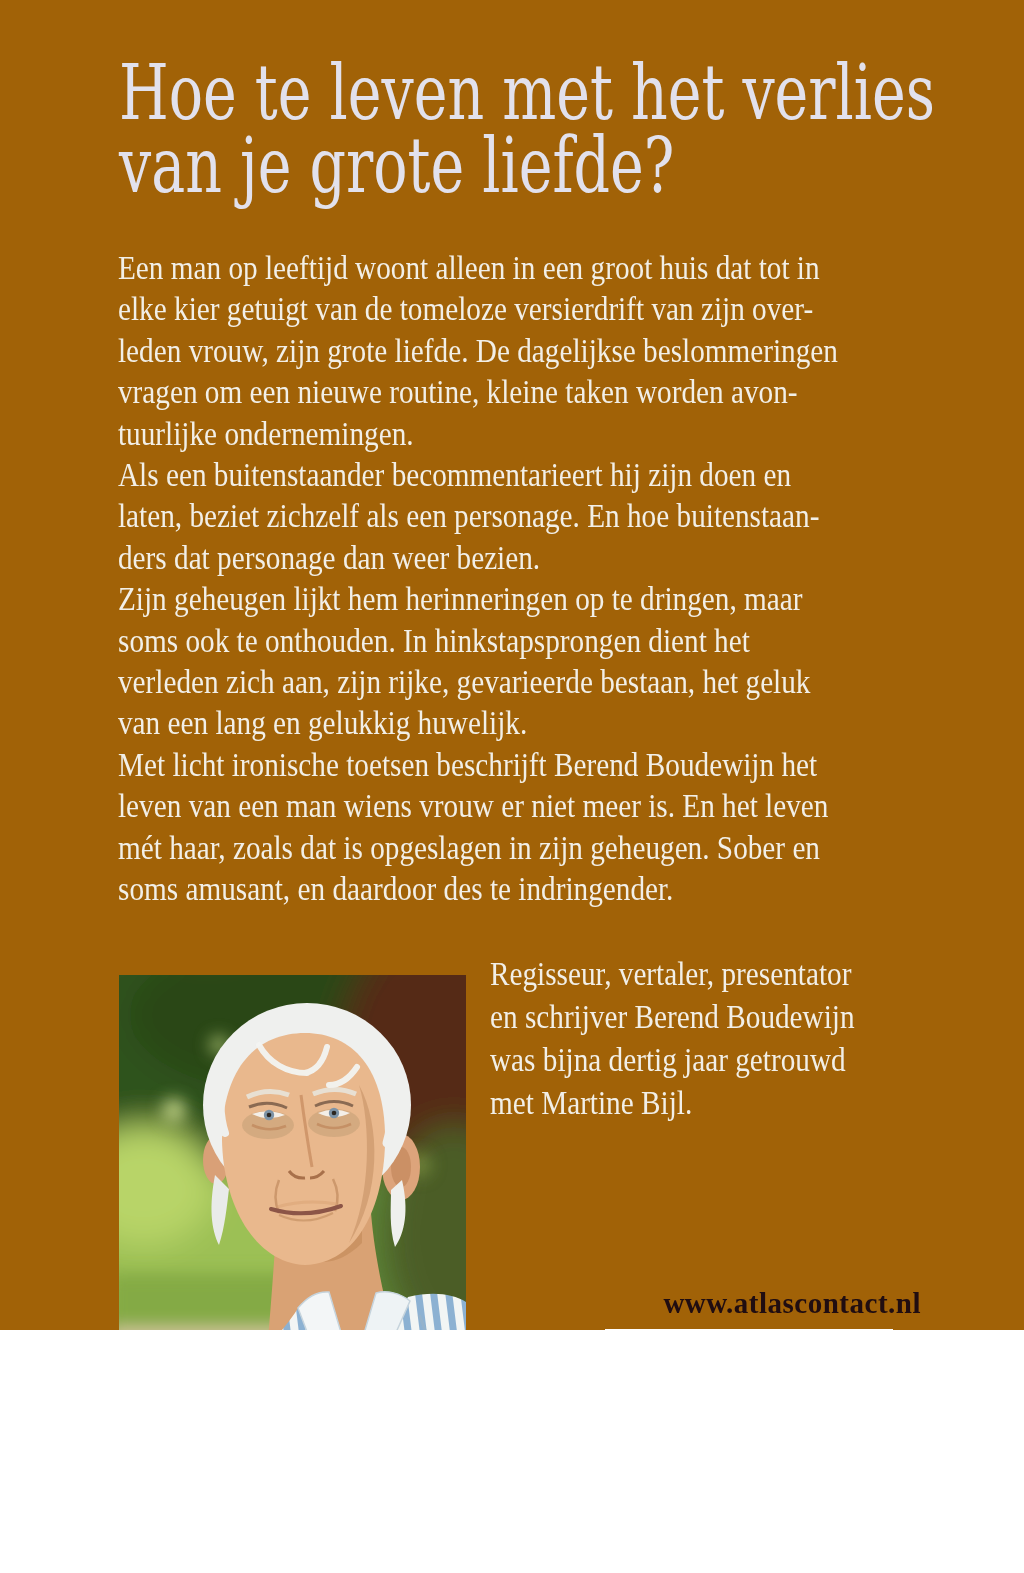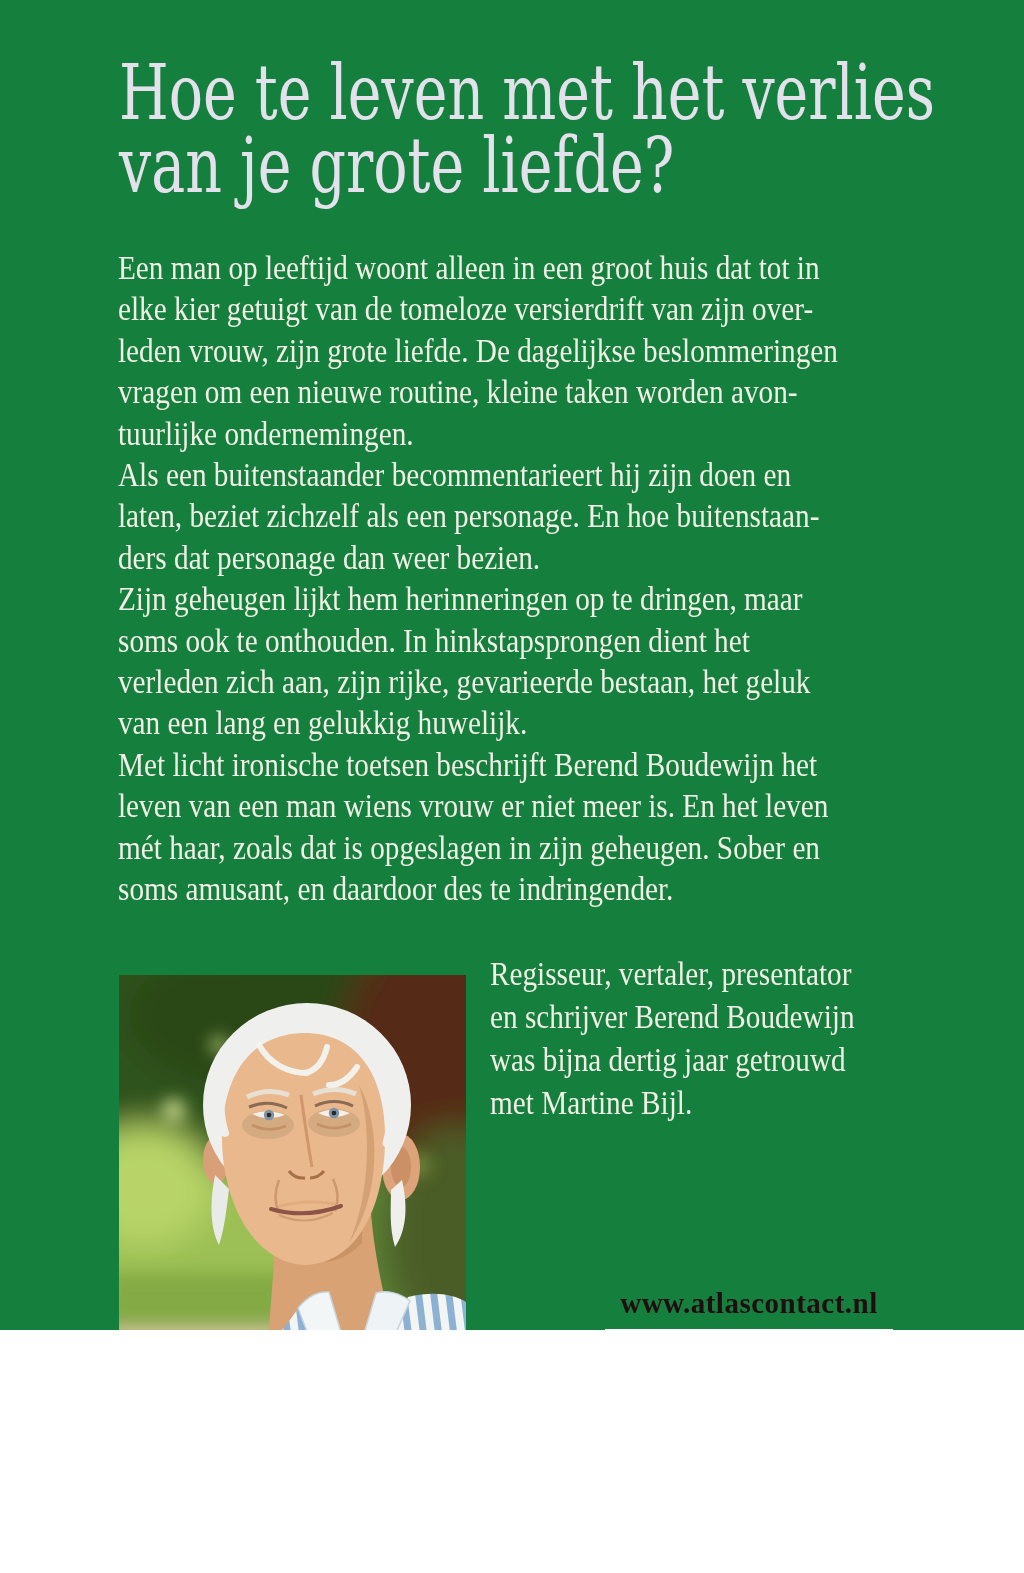--- a/index.html
+++ b/index.html
@@ -1,30 +1,30 @@
 <!DOCTYPE html>
 <html><head>
 <meta charset="utf-8">
 <style>
   html,body{margin:0;padding:0;}
-  .cover{position:relative;width:1024px;height:1330px;background:#15803d;overflow:hidden;
+  .cover{position:relative;width:1024px;height:1330px;background:#a16207;overflow:hidden;
          font-family:'Liberation Serif',serif;}
   .title{position:absolute;left:119px;top:56px;margin:0;
          font-family:'DejaVu Serif',serif;font-weight:normal;
          font-size:77px;line-height:73px;color:#E2E1EC;
          transform:scaleX(.74);transform-origin:0 0;white-space:nowrap;}
   .title .tline{display:block;}
   .blurb{position:absolute;left:118px;top:247px;
          font-size:34px;line-height:41.4px;color:#F2EFE7;
          transform:scaleX(.86);transform-origin:0 0;white-space:nowrap;}
   .bio{position:absolute;left:490px;top:952px;
        font-size:34px;line-height:43px;color:#F2EFE7;
        transform:scaleX(.86);transform-origin:0 0;white-space:nowrap;}
   .photo{position:absolute;left:119px;top:975px;width:347px;height:525px;overflow:hidden;}
-  .publisher{position:absolute;left:577px;top:1287px;width:344px;text-align:center;
+  .publisher{position:absolute;left:577px;top:1287px;width:344px;text-align:right;
              font-size:29px;font-weight:bold;color:#200D11;letter-spacing:.5px;}
   .barcode{position:absolute;left:605px;top:1329px;width:288px;height:174px;background:#FFFFFF;}
   .barcode svg{display:block;}
   .barcode text{font-family:'DejaVu Sans Mono',monospace;font-size:24px;fill:#141414;letter-spacing:2px;}
 </style>
 </head>
 <body>
 
 <div class="cover">
 

